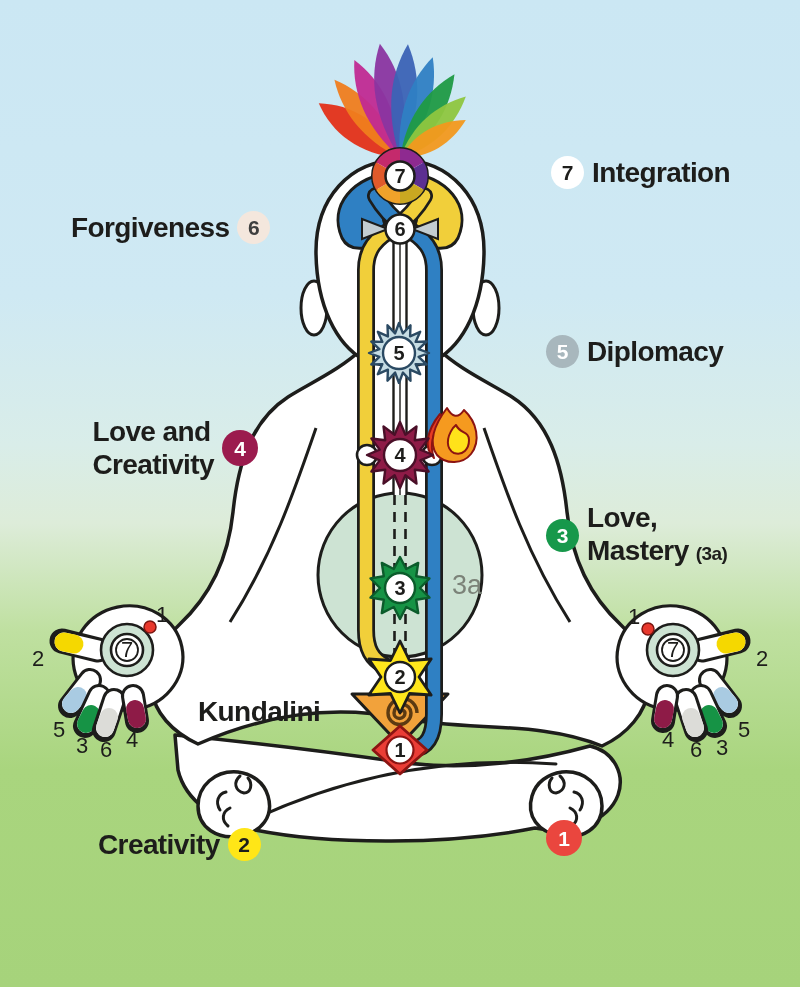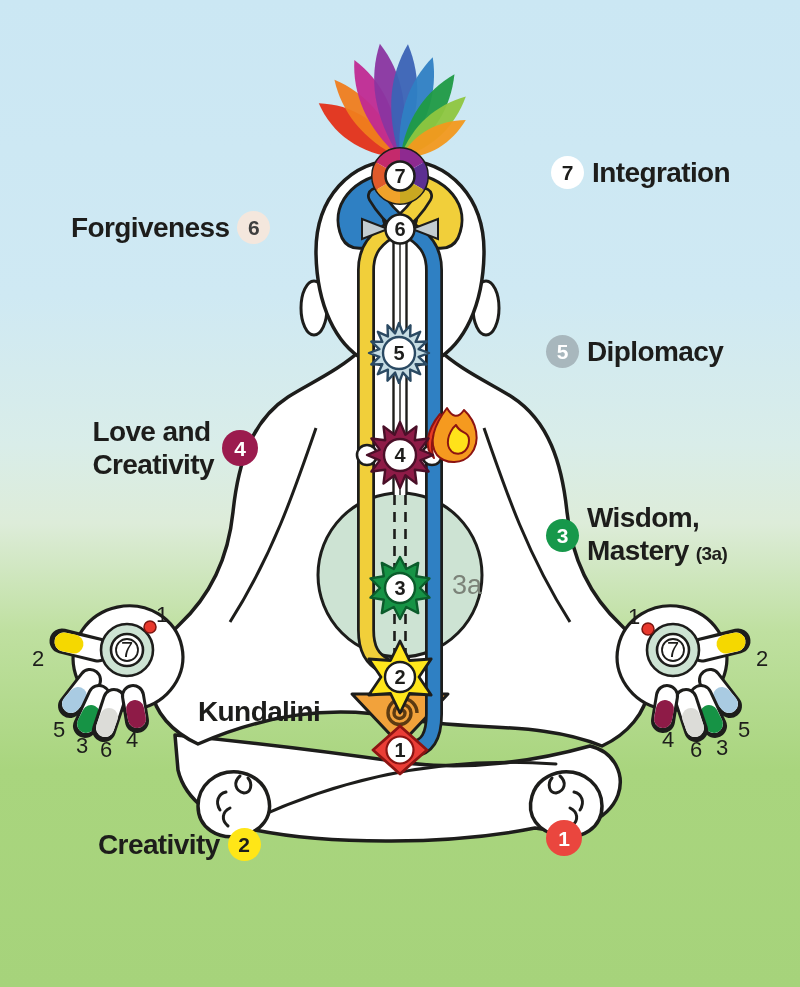--- a/index.html
+++ b/index.html
@@ -274,21 +274,21 @@
     <span class="two-line">
       <span class="txt">Love and</span>
       <span class="txt">Creativity</span>
     </span>
     <span class="badge badge-4" style="width:36px;height:36px;">4</span>
   </div>
 
   <div class="label" style="left:546px;top:501px;">
     <span class="badge badge-3">3</span>
     <span class="two-line">
-      <span class="txt">Wisdom,</span>
+      <span class="txt">Love,</span>
       <span class="txt"><span>Mastery</span> <span class="suffix">(3a)</span></span>
     </span>
   </div>
 
   <div class="label" style="left:198px;top:695px;justify-content:flex-end;">
     <span class="txt">Kundalini</span>
   </div>
 
   <div class="label" style="left:98px;top:828px;">
     <span class="txt">Creativity</span>

